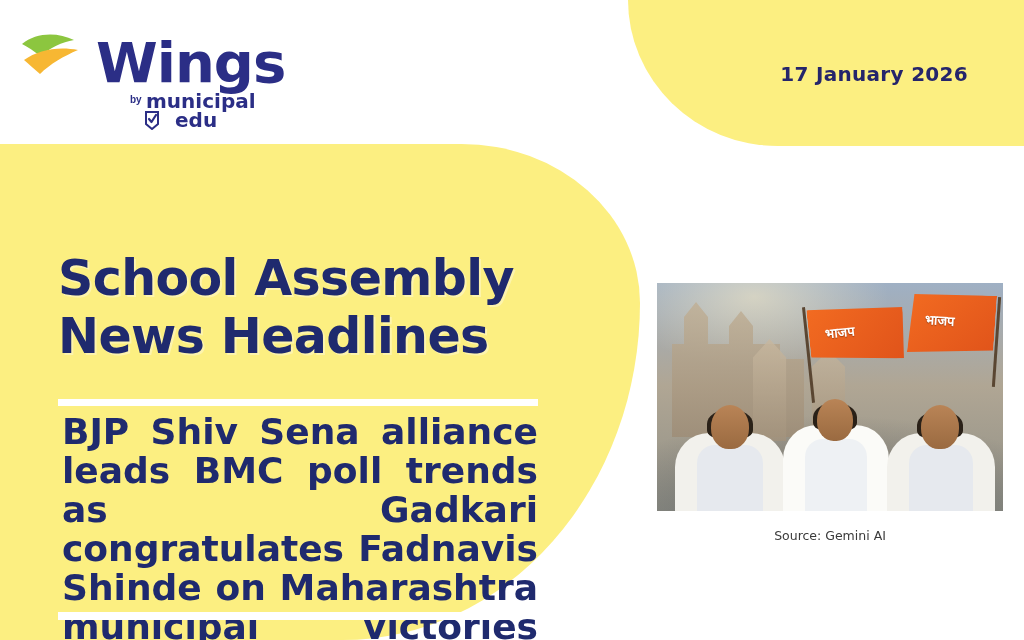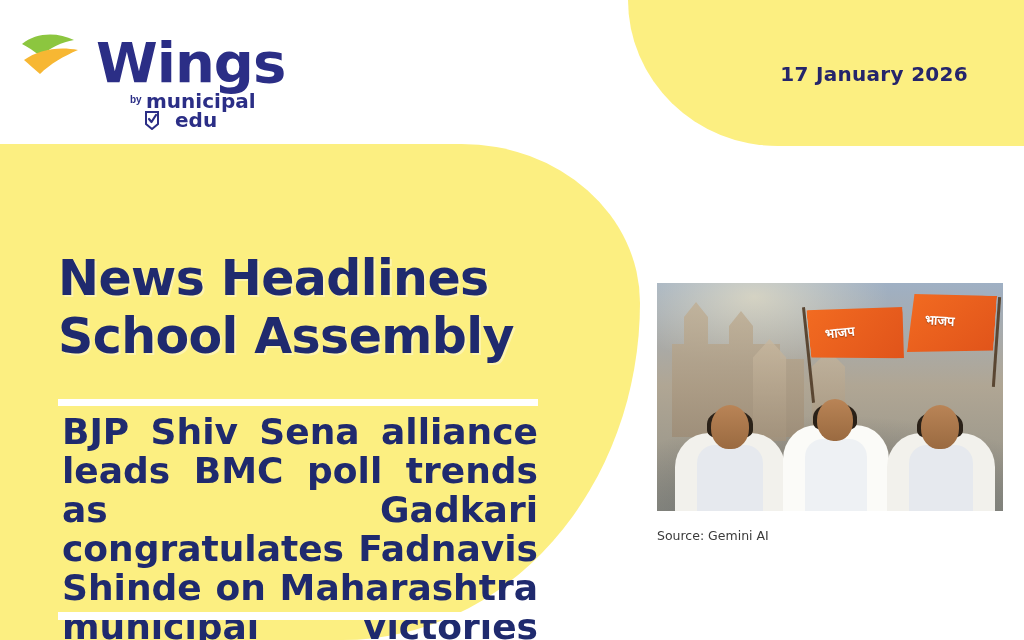--- a/index.html
+++ b/index.html
@@ -223,20 +223,21 @@
   }
   .vest { position: absolute; background: #dfe3e8; border-radius: 18px 18px 0 0; }
   .p1 { left: 14px; width: 118px; height: 118px; }
   .p2 { left: 120px; width: 118px; height: 128px; }
   .p3 { left: 228px; width: 116px; height: 118px; }
 
   .caption {
     position: absolute;
     left: 657px; top: 528px;
     width: 346px;
+    text-align: center;
     z-index: 6;
     font-size: 12.5px;
     color: #3a3a3a;
     font-family: "DejaVu Sans", sans-serif;
   }
 </style>
 </head>
 <body>
 
 <div class="canvas">
@@ -257,22 +258,22 @@
     </div>
     <svg class="logo-check" viewBox="0 0 16 20">
       <path d="M2 2 L2 14 L8 19 L14 14 L14 2 Z" fill="none" stroke="#2B2E86" stroke-width="2"></path>
       <path d="M5 9 L7.5 12 L12 5" fill="none" stroke="#2B2E86" stroke-width="2.2" stroke-linecap="round" stroke-linejoin="round"></path>
     </svg>
   </div>
 
   <div class="date">17 January 2026</div>
 
   <div class="headline">
+    <span>School Assembly</span>
     <span>News Headlines</span>
-    <span>School Assembly</span>
   </div>
 
   <div class="divider"></div>
 
   <div class="subhead">BJP Shiv Sena alliance leads BMC poll trends as Gadkari congratulates Fadnavis Shinde on Maharashtra municipal victories statewide</div>
 
   <div class="bottom-bar"></div>
 
   <div class="photo-frame">
     <div class="photo">

